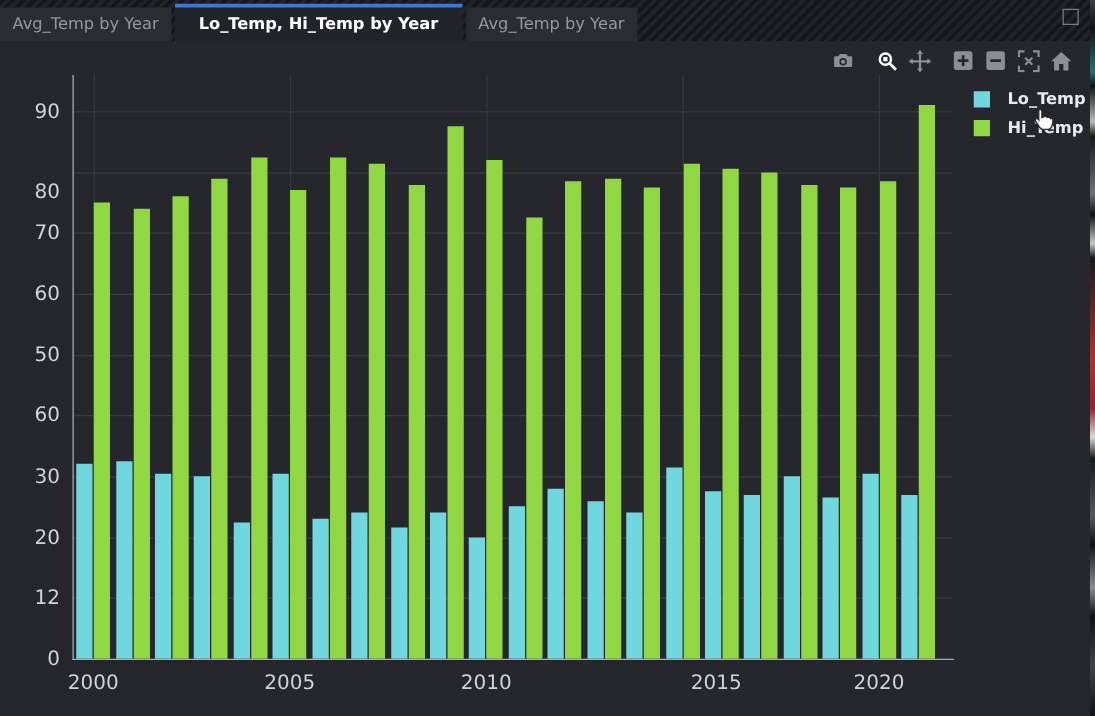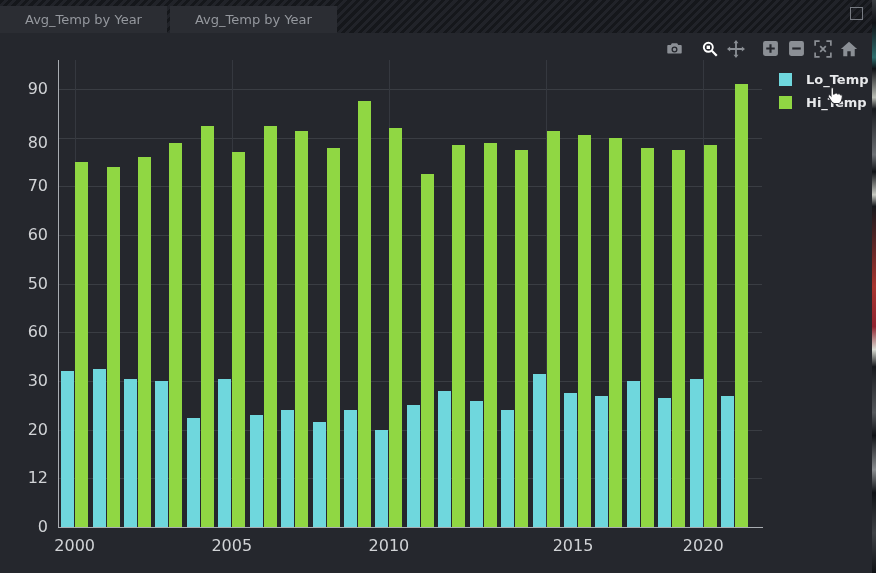--- a/index.html
+++ b/index.html
@@ -10,21 +10,21 @@
     -webkit-font-smoothing:antialiased;
   }
   
   .tabbar{
     position:absolute;top:0;left:0;width:876px;height:33px;
     background:repeating-linear-gradient(135deg,#15171b 0 3px,#212329 3px 6px);
   }
   .tabs{display:flex;align-items:flex-end;height:33px;}
   .tab{
     height:27px;margin-top:2px;display:flex;align-items:center;
-    padding:0 25px;margin-right:3px;box-sizing:border-box;
+    padding:0 10px;margin-right:3px;box-sizing:border-box;
     background:#2b2d33;color:#95989e;font-size:13px;cursor:pointer;
     white-space:nowrap;
   }
   .tab.active{
     background:#222429;color:#ffffff;font-weight:bold;
     border-top:3px solid #3b78d8;height:30px;margin-top:3px;padding:0 19px;
   }
   .win-max{
     position:absolute;top:7px;right:13px;width:11px;height:11px;
     border:1px solid #777b82;background:transparent;cursor:pointer;
@@ -67,20 +67,23 @@
       #8a8d90 82%,#101216 86%,#3f4246 93%,#101216 100%);
   }
 </style>
 </head>
 <body>
 
 <div class="tabbar">
   <div class="tabs">
     <div class="tab">
       <span>Avg_Temp by Year</span>
+    </div>
+    <div class="tab active">
+      <span>Lo_Temp, Hi_Temp by Year</span>
     </div>
     <div class="tab">
       <span>Avg_Temp by Year</span>
     </div>
   </div>
   <div class="win-max"></div>
 </div>
 
 <div class="chart">
 
@@ -199,21 +202,21 @@
   <div class="axis-x"></div>
   <div id="yticks">
       <div class="ytick" style="top: 487px;">0</div>
       <div class="ytick" style="top: 438.354px;">12</div>
       <div class="ytick" style="top: 389.708px; text-align: right;">20</div>
       <div class="ytick" style="top: 341.062px;">30</div>
       <div class="ytick" style="top: 292.417px;">60</div>
       <div class="ytick" style="top: 243.771px;">50</div>
       <div class="ytick" style="top: 195.125px;">60</div>
       <div class="ytick" style="top: 146.479px;">70</div>
-      <div class="ytick" style="top: 103px;">80</div>
+      <div class="ytick" style="top: 113px;">80</div>
       <div class="ytick" style="top: 49.1875px;">90</div>
     </div>
   <div id="xticks">
       <div class="xtick" style="left: 44.6571px;">2000</div>
       <div class="xtick" style="left: 201.8px;">2005</div>
       <div class="xtick" style="left: 358.943px;">2010</div>
       <div class="xtick" style="left: 543px;">2015</div>
       <div class="xtick" style="left: 673.229px;">2020</div>
     </div>
 

